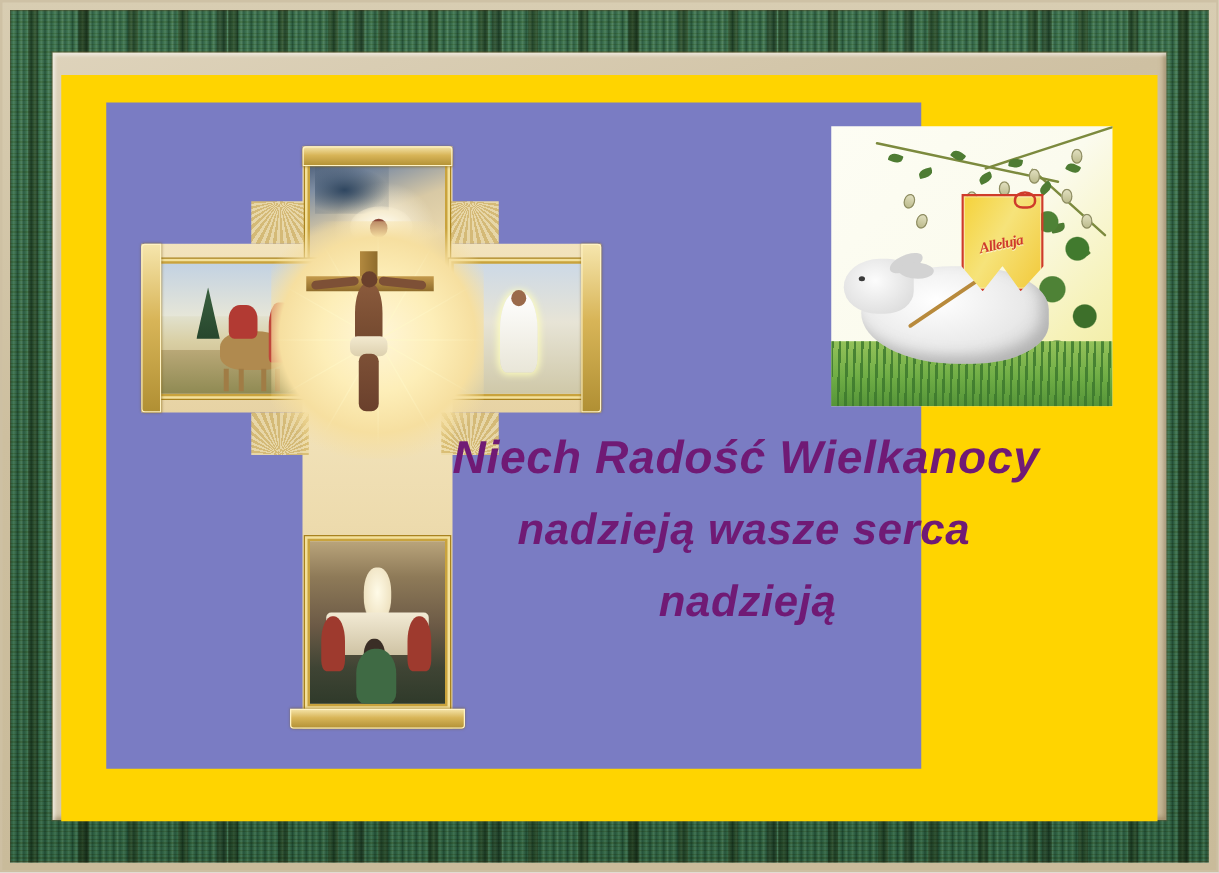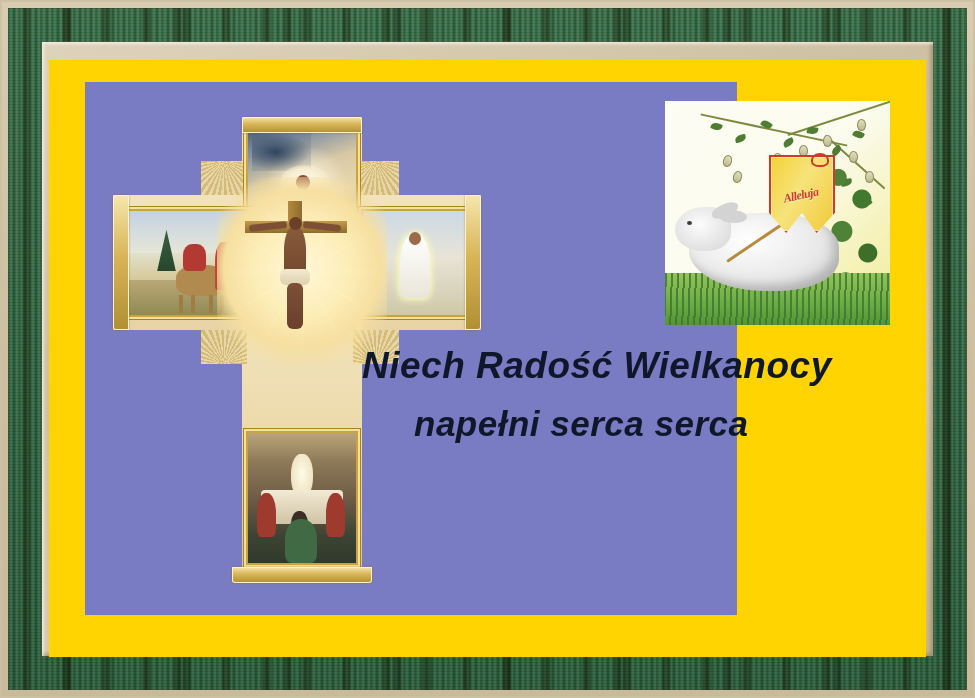--- a/index.html
+++ b/index.html
@@ -293,21 +293,21 @@
       radial-gradient(circle at 70% 60%,#3d6f2a 0 9px,transparent 10px),
       radial-gradient(circle at 40% 76%,#4e8236 0 9px,transparent 10px),
       radial-gradient(circle at 66% 88%,#3a6a28 0 8px,transparent 9px);
   }
 
   
   .greet{
     position:absolute;
     font-family:"Liberation Sans",sans-serif;
     font-weight:bold;font-style:italic;
-    color:#0f172a;
+    color:#701a75;
     white-space:nowrap;
     letter-spacing:.5px;
   }
   #line1{left:362px;top:345px;font-size:37px;}
   #line2{left:414px;top:404px;font-size:35px;}
   #line3{left:527px;top:462px;font-size:35px;}
   #line4{left:476px;top:508px;font-size:35px;}
 </style>
 </head>
 <body>
@@ -433,15 +433,16 @@
     <div class="ear" style="left:54px;bottom:102px;transform:rotate(8deg)"></div>
     <div class="eye"></div>
 
     <div class="pole"></div>
     <div class="flag"></div>
     <div class="flagtext">Alleluja</div>
     <div class="bow"></div>
   </div>
 
   <div class="greet" id="line1">Niech Radość Wielkanocy</div>
-  <div class="greet" id="line2">napełni serca serca</div>
+  <div class="greet" id="line2">nadzieją wasze serca</div>
+  <div class="greet" id="line3">nadzieją</div>
 
 </div>
 
 </body></html>

